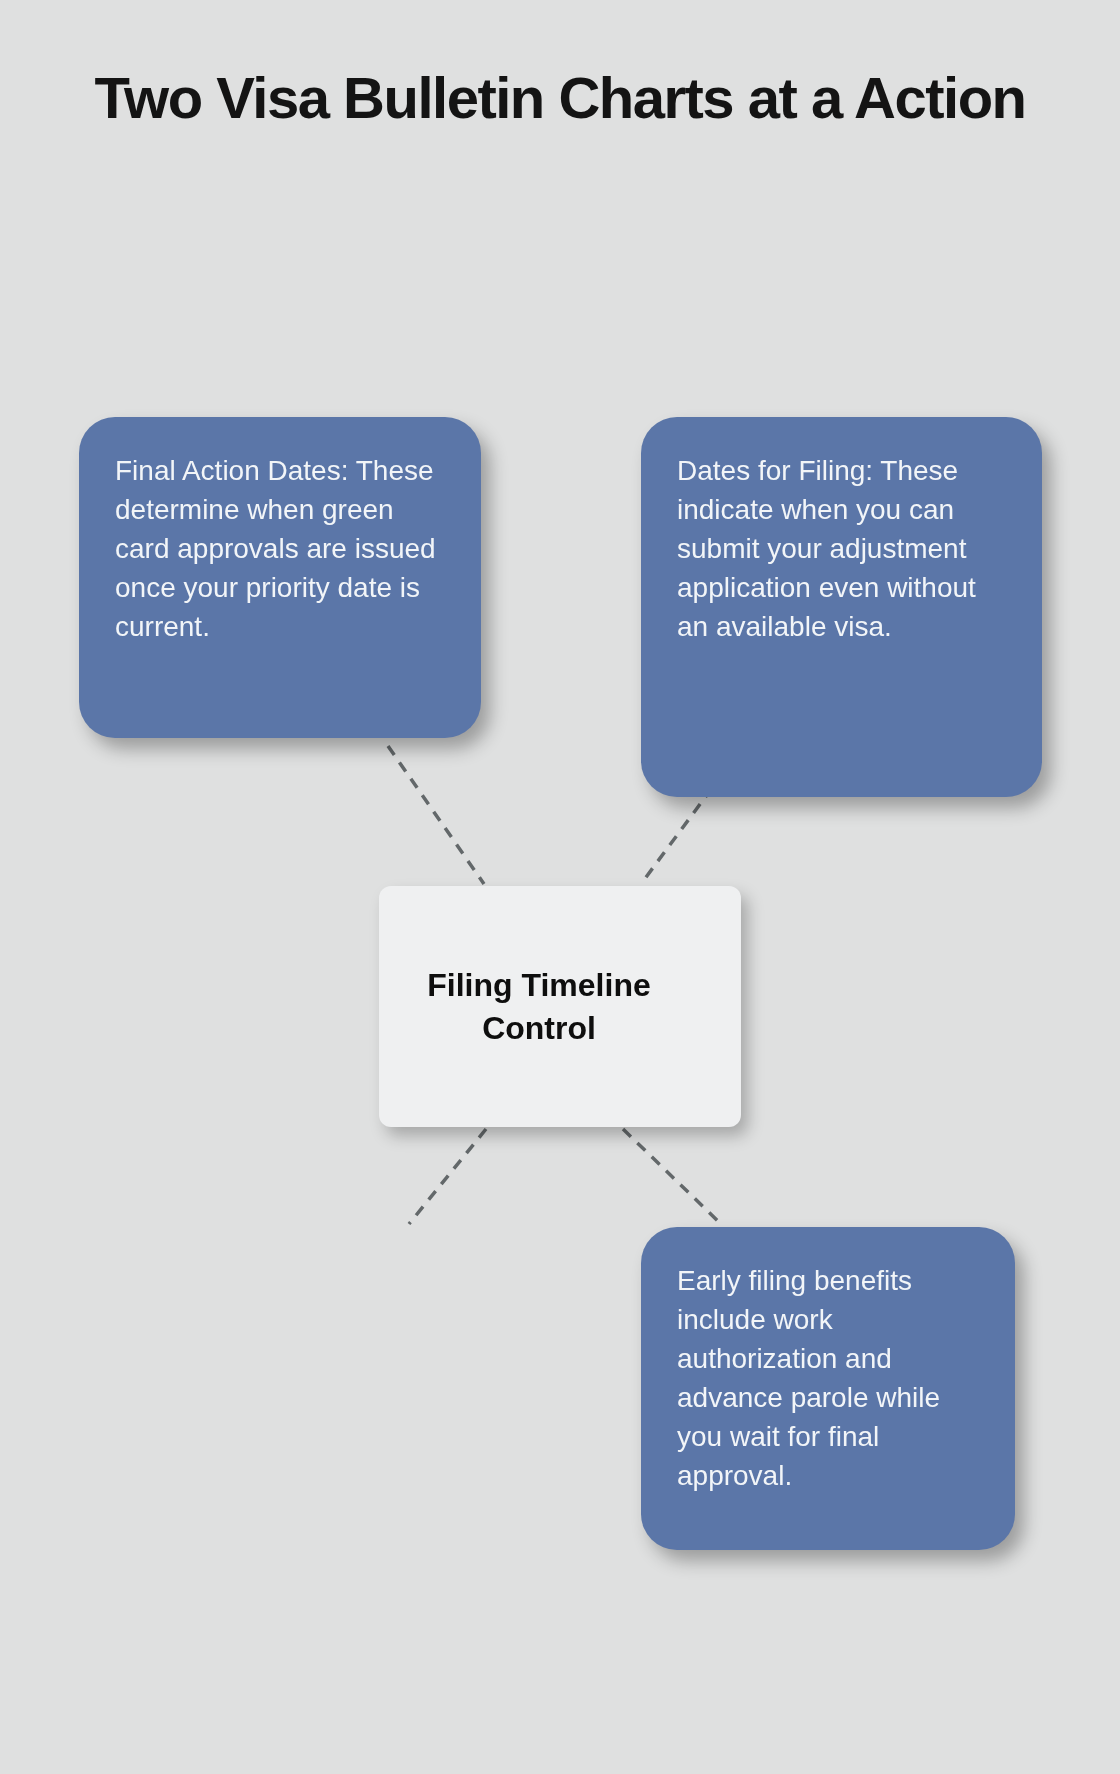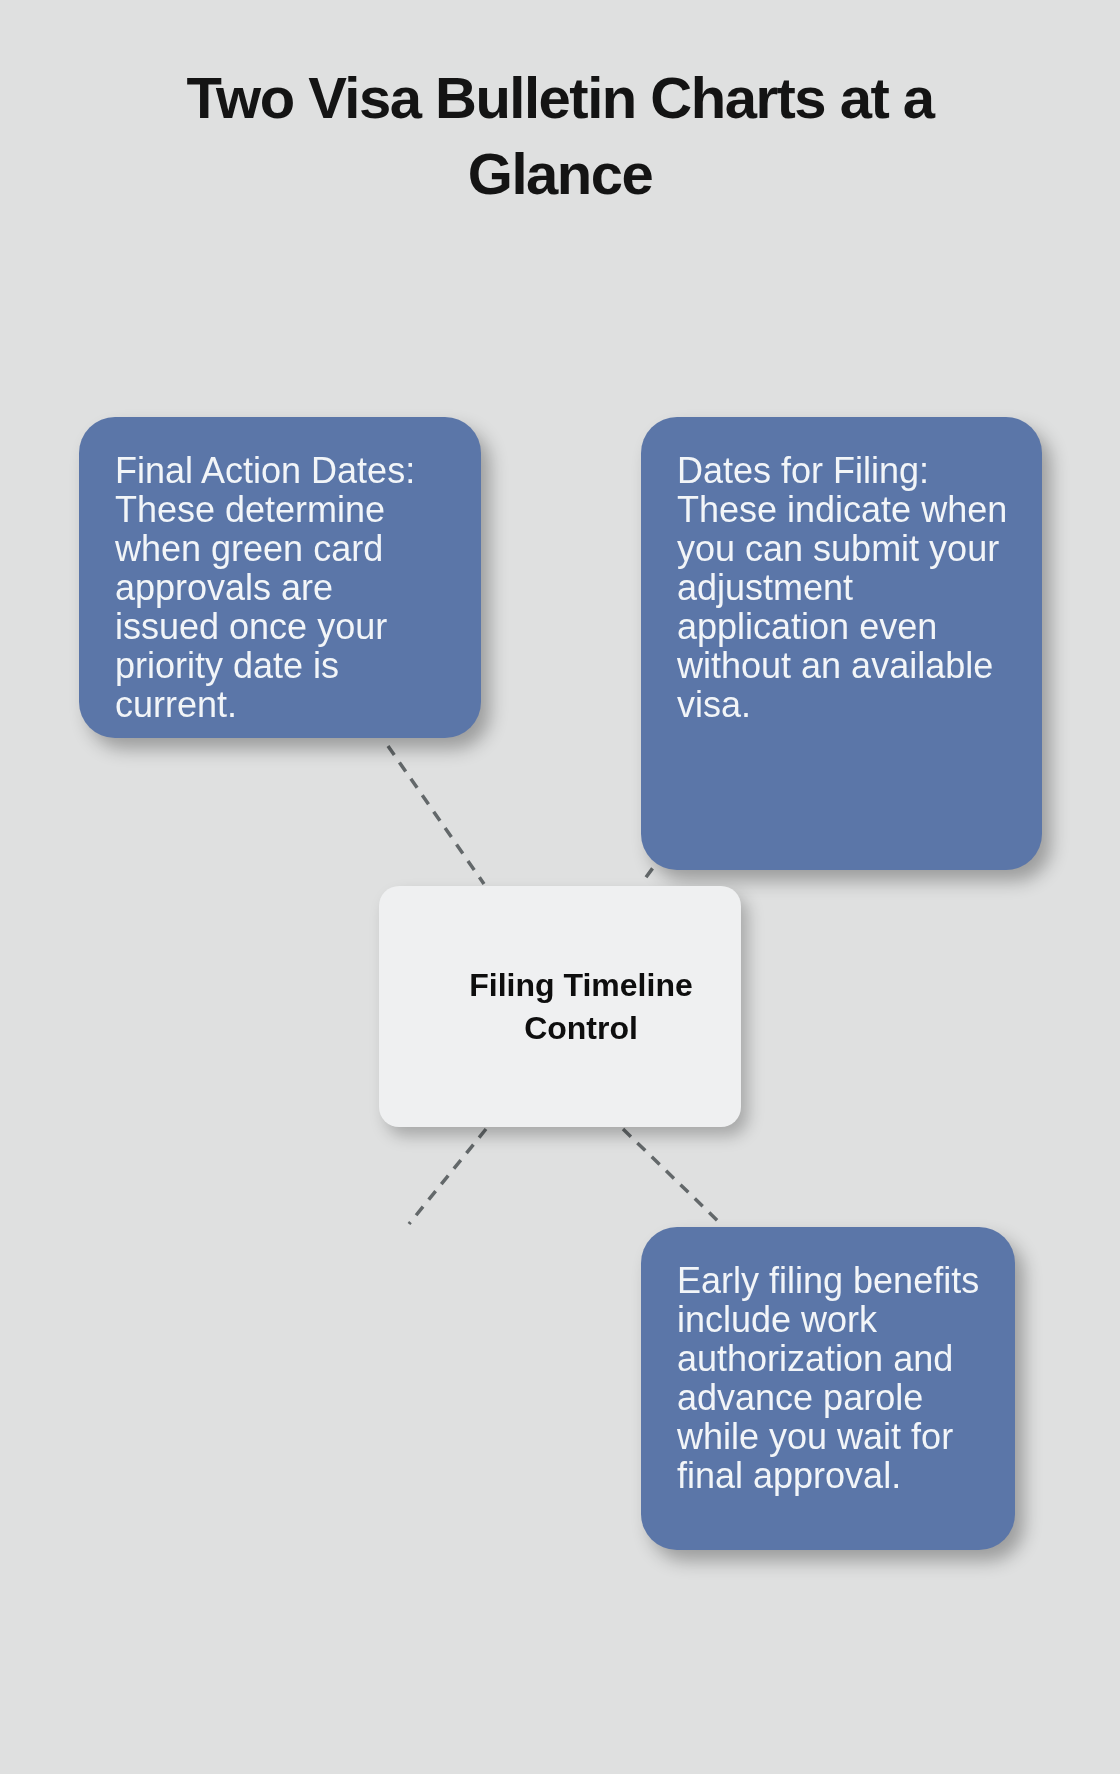--- a/index.html
+++ b/index.html
@@ -38,57 +38,57 @@
     stroke: #63686a;
     stroke-width: 3.5;
     stroke-dasharray: 11 9;
   }
   .info-box {
     position: absolute;
     background: #5b76a8;
     border-radius: 36px;
     box-shadow: 9px 11px 18px rgba(0,0,0,0.30);
     color: #f2f5f8;
-    font-size: 36px;
+    font-size: 28px;
     line-height: 39px;
     padding: 34px 34px 0 36px;
     box-sizing: border-box;
   }
   .box-final-action { left: 79px;  top: 417px; width: 402px; height: 321px; }
-  .box-dates-filing { left: 641px; top: 417px; width: 401px; height: 453px; }
+  .box-dates-filing { left: 641px; top: 417px; width: 401px; height: 380px; }
   .box-uscis        { left: 80px;  top: 1227px; width: 401px; height: 371px; }
   .box-early-filing { left: 641px; top: 1227px; width: 374px; height: 323px; }
   .center-node {
     position: absolute;
     left: 379px;
     top: 886px;
     width: 362px;
     height: 241px;
     background: #eff0f1;
-    border-radius: 20px;
+    border-radius: 12px;
     box-shadow: 7px 9px 16px rgba(0,0,0,0.25);
     display: flex;
     align-items: center;
-    justify-content: flex-end;
+    justify-content: flex-start;
     text-align: center;
   }
   .center-node-label {
     font-size: 32px;
     line-height: 43px;
     font-weight: 700;
     color: #0e0e0e;
     width: 320px;
   }
 </style>
 </head>
 <body>
 
 <div class="canvas">
 
-  <div class="page-title">Two Visa Bulletin Charts at a Glance</div>
+  <div class="page-title">Two Visa Bulletin Charts at a Action</div>
 
   <svg class="connectors" viewBox="0 0 1120 1774" xmlns="http://www.w3.org/2000/svg">
     <line x1="388" y1="746" x2="484" y2="884"></line>
     <line x1="712" y1="788" x2="641" y2="884"></line>
     <line x1="486" y1="1129" x2="409" y2="1224"></line>
     <line x1="623" y1="1129" x2="721" y2="1224"></line>
   </svg>
 
   <div class="info-box box-final-action">
     <span>Final Action Dates: These determine when green card approvals are issued once your priority date is current.</span>

